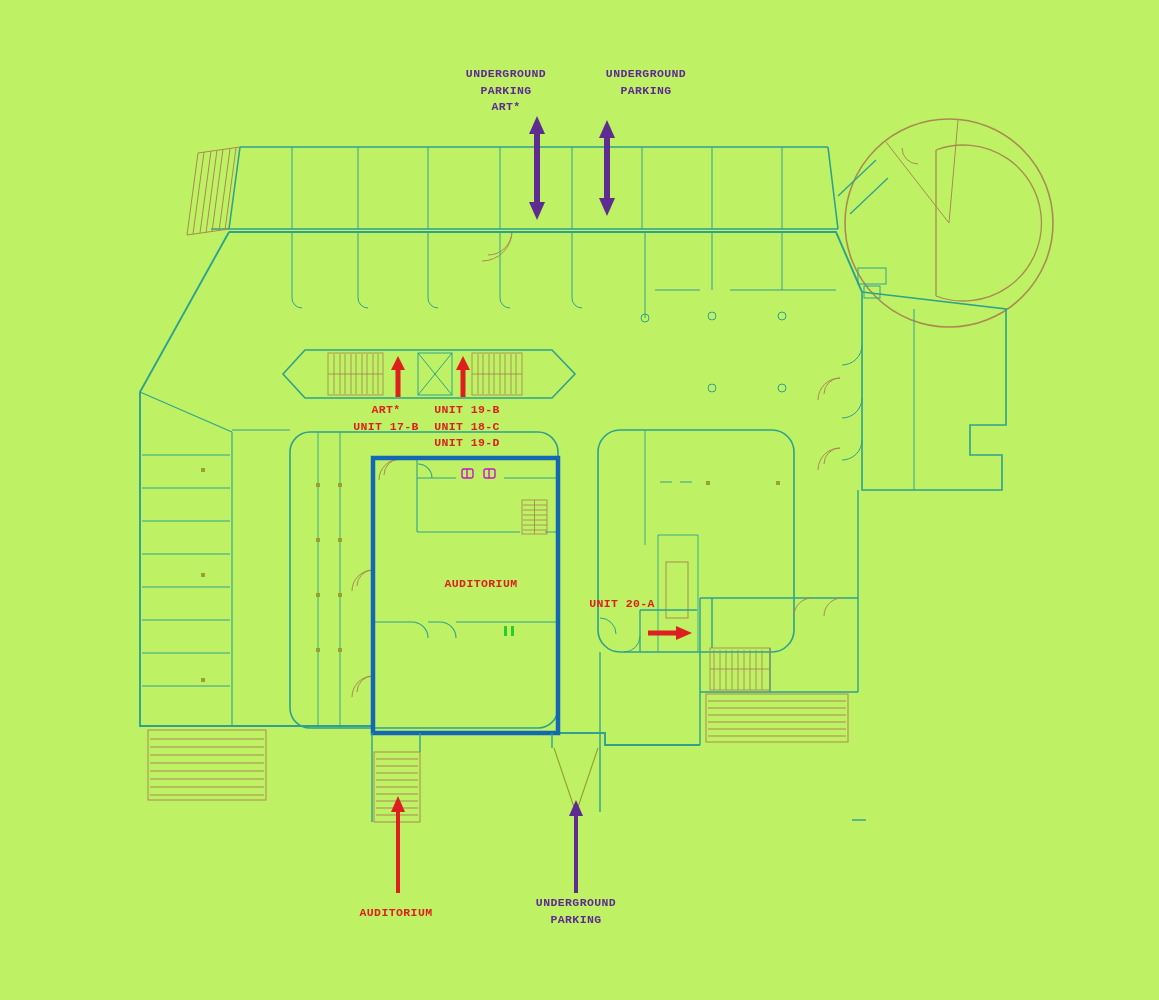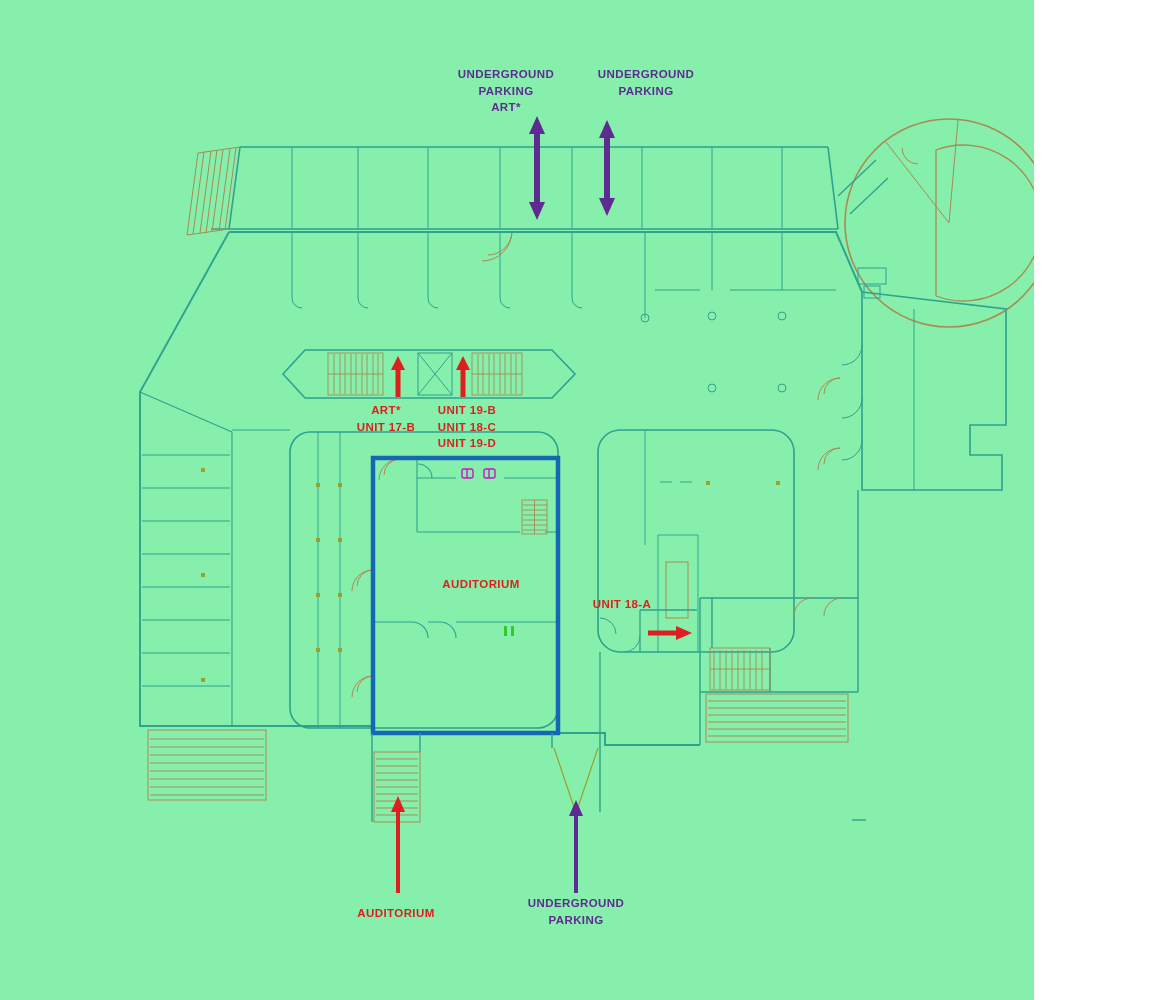--- a/index.html
+++ b/index.html
@@ -1,18 +1,18 @@
 <!DOCTYPE html>
 <html><head>
 <meta charset="utf-8">
 <style>
   html,body{margin:0;padding:0;background:#ffffff;}
   .canvas{
-    position:relative;width:1034px;height:1000px;background:#86efac;overflow:hidden;
-    font-family:Liberation Sans, sans-serif;
+    position:relative;width:1159px;height:1000px;background:#bef264;overflow:hidden;
+    font-family:Liberation Mono, monospace;
   }
   svg{position:absolute;left:0;top:0;}
   .lbl{
     position:absolute;transform:translateX(-50%);
     text-align:center;font-weight:bold;font-size:11.5px;line-height:1.45;
     letter-spacing:.4px;white-space:pre-line;user-select:none;
   }
   .lbl.purple{color:#5E2C91;}
   .lbl.red{color:#DD1F1F;}
 </style>
@@ -225,18 +225,18 @@
 PARKING
 ART*</div>
   <div class="lbl purple" style="left:646px;top:66px">UNDERGROUND
 PARKING</div>
   <div class="lbl red" style="left:386px;top:402px">ART*
 UNIT 17-B</div>
   <div class="lbl red" style="left:467px;top:402px">UNIT 19-B
 UNIT 18-C
 UNIT 19-D</div>
   <div class="lbl red" style="left:481px;top:576px">AUDITORIUM</div>
-  <div class="lbl red" style="left:622px;top:596px">UNIT 18-A</div>
+  <div class="lbl red" style="left:622px;top:596px">UNIT 20-A</div>
   <div class="lbl red" style="left:396px;top:905px">AUDITORIUM</div>
   <div class="lbl purple" style="left:576px;top:895px">UNDERGROUND
 PARKING</div>
 
 </div>
 
 </body></html>

